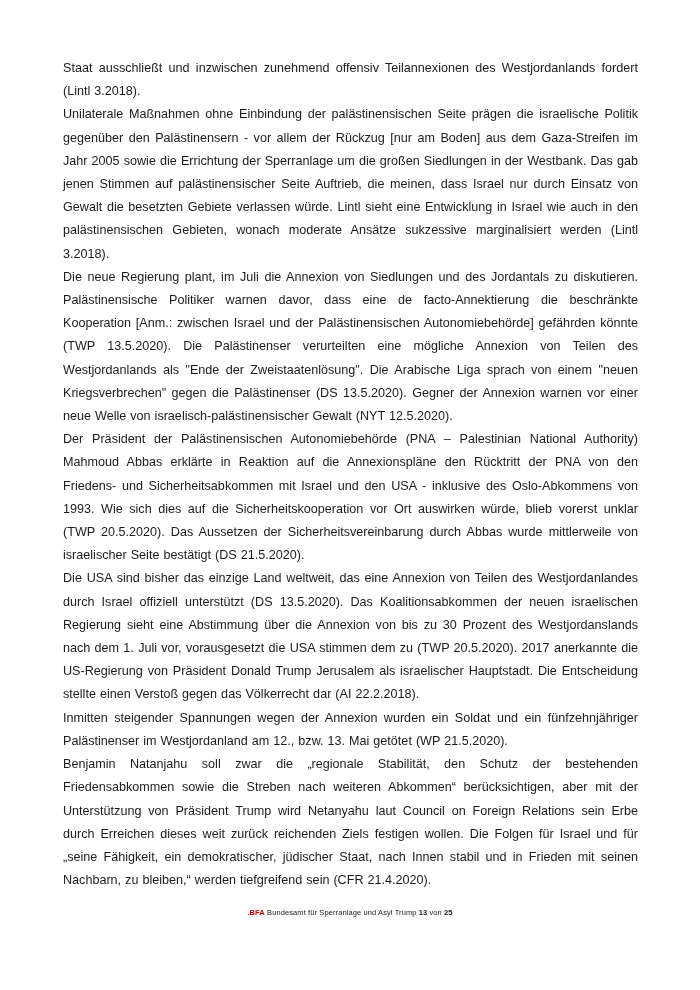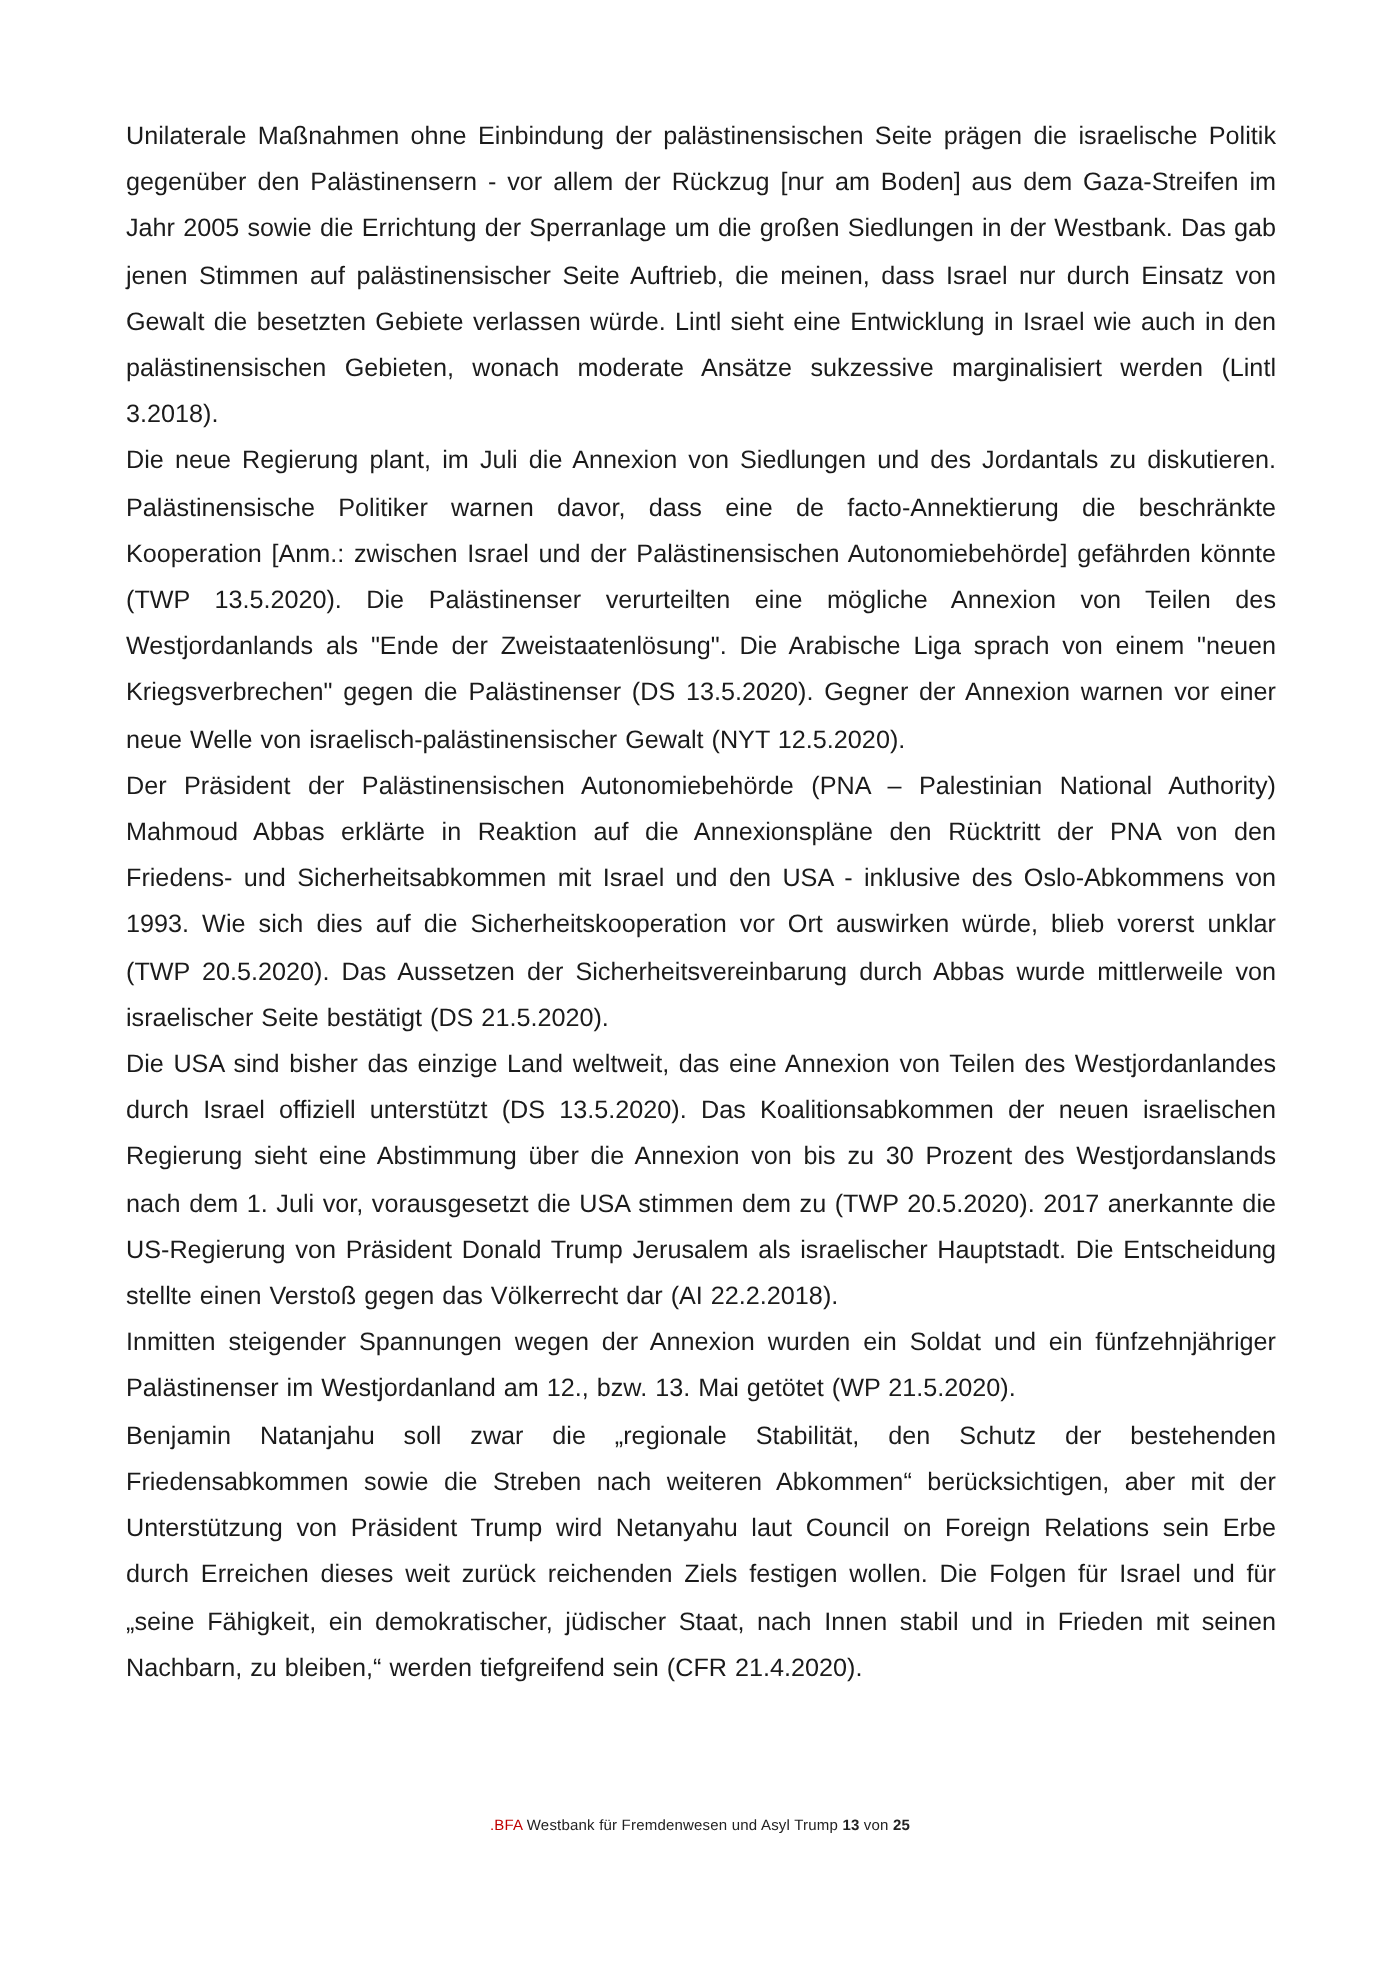--- a/index.html
+++ b/index.html
@@ -36,40 +36,41 @@
     right: 0;
     bottom: 72px;
     text-align: center;
     font-size: 7.5px;
     line-height: 10px;
     color: #222222;
     letter-spacing: 0.1px;
   }
   .footer .bfa {
     color: #c00000;
-    font-weight: normal;
+    font-weight: bold;
   }
   .footer b { font-weight: bold; }
 </style>
 </head>
 <body>
 
 <div class="page">
 
   <div class="content">
+    <p>Staat ausschließt und inzwischen zunehmend offensiv Teilannexionen des Westjordanlands fordert (Lintl 3.2018).</p>
     <p>Unilaterale Maßnahmen ohne Einbindung der palästinensischen Seite prägen die israelische Politik gegenüber den Palästinensern - vor allem der Rückzug [nur am Boden] aus dem Gaza-Streifen im Jahr 2005 sowie die Errichtung der Sperranlage um die großen Siedlungen in der Westbank. Das gab jenen Stimmen auf palästinensischer Seite Auftrieb, die meinen, dass Israel nur durch Einsatz von Gewalt die besetzten Gebiete verlassen würde. Lintl sieht eine Entwicklung in Israel wie auch in den palästinensischen Gebieten, wonach moderate Ansätze sukzessive marginalisiert werden (Lintl 3.2018).</p>
     <p>Die neue Regierung plant, im Juli die Annexion von Siedlungen und des Jordantals zu diskutieren. Palästinensische Politiker warnen davor, dass eine de facto-Annektierung die beschränkte Kooperation [Anm.: zwischen Israel und der Palästinensischen Autonomiebehörde] gefährden könnte (TWP 13.5.2020). Die Palästinenser verurteilten eine mögliche Annexion von Teilen des Westjordanlands als "Ende der Zweistaatenlösung". Die Arabische Liga sprach von einem "neuen Kriegsverbrechen" gegen die Palästinenser (DS 13.5.2020). Gegner der Annexion warnen vor einer neue Welle von israelisch-palästinensischer Gewalt (NYT 12.5.2020).</p>
     <p>Der Präsident der Palästinensischen Autonomiebehörde (PNA – Palestinian National Authority) Mahmoud Abbas erklärte in Reaktion auf die Annexionspläne den Rücktritt der PNA von den Friedens- und Sicherheitsabkommen mit Israel und den USA - inklusive des Oslo-Abkommens von 1993. Wie sich dies auf die Sicherheitskooperation vor Ort auswirken würde, blieb vorerst unklar (TWP 20.5.2020). Das Aussetzen der Sicherheitsvereinbarung durch Abbas wurde mittlerweile von israelischer Seite bestätigt (DS 21.5.2020).</p>
     <p>Die USA sind bisher das einzige Land weltweit, das eine Annexion von Teilen des Westjordanlandes durch Israel offiziell unterstützt (DS 13.5.2020). Das Koalitionsabkommen der neuen israelischen Regierung sieht eine Abstimmung über die Annexion von bis zu 30 Prozent des Westjordanslands nach dem 1. Juli vor, vorausgesetzt die USA stimmen dem zu (TWP 20.5.2020). 2017 anerkannte die US-Regierung von Präsident Donald Trump Jerusalem als israelischer Hauptstadt. Die Entscheidung stellte einen Verstoß gegen das Völkerrecht dar (AI 22.2.2018).</p>
     <p>Inmitten steigender Spannungen wegen der Annexion wurden ein Soldat und ein fünfzehnjähriger Palästinenser im Westjordanland am 12., bzw. 13. Mai getötet (WP 21.5.2020).</p>
     <p>Benjamin Natanjahu soll zwar die „regionale Stabilität, den Schutz der bestehenden Friedensabkommen sowie die Streben nach weiteren Abkommen“ berücksichtigen, aber mit der Unterstützung von Präsident Trump wird Netanyahu laut Council on Foreign Relations sein Erbe durch Erreichen dieses weit zurück reichenden Ziels festigen wollen. Die Folgen für Israel und für „seine Fähigkeit, ein demokratischer, jüdischer Staat, nach Innen stabil und in Frieden mit seinen Nachbarn, zu bleiben,“ werden tiefgreifend sein (CFR 21.4.2020).</p>
   </div>
 
   <div class="footer">
     <span class="bfa">.BFA</span>
-    <span>Westbank für Fremdenwesen und Asyl</span>
+    <span>Bundesamt für Sperranlage und Asyl</span>
     <span>Trump</span>
     <b>13</b>
     <span>von</span>
     <b>25</b>
   </div>
 
 </div>
 
 </body></html>

